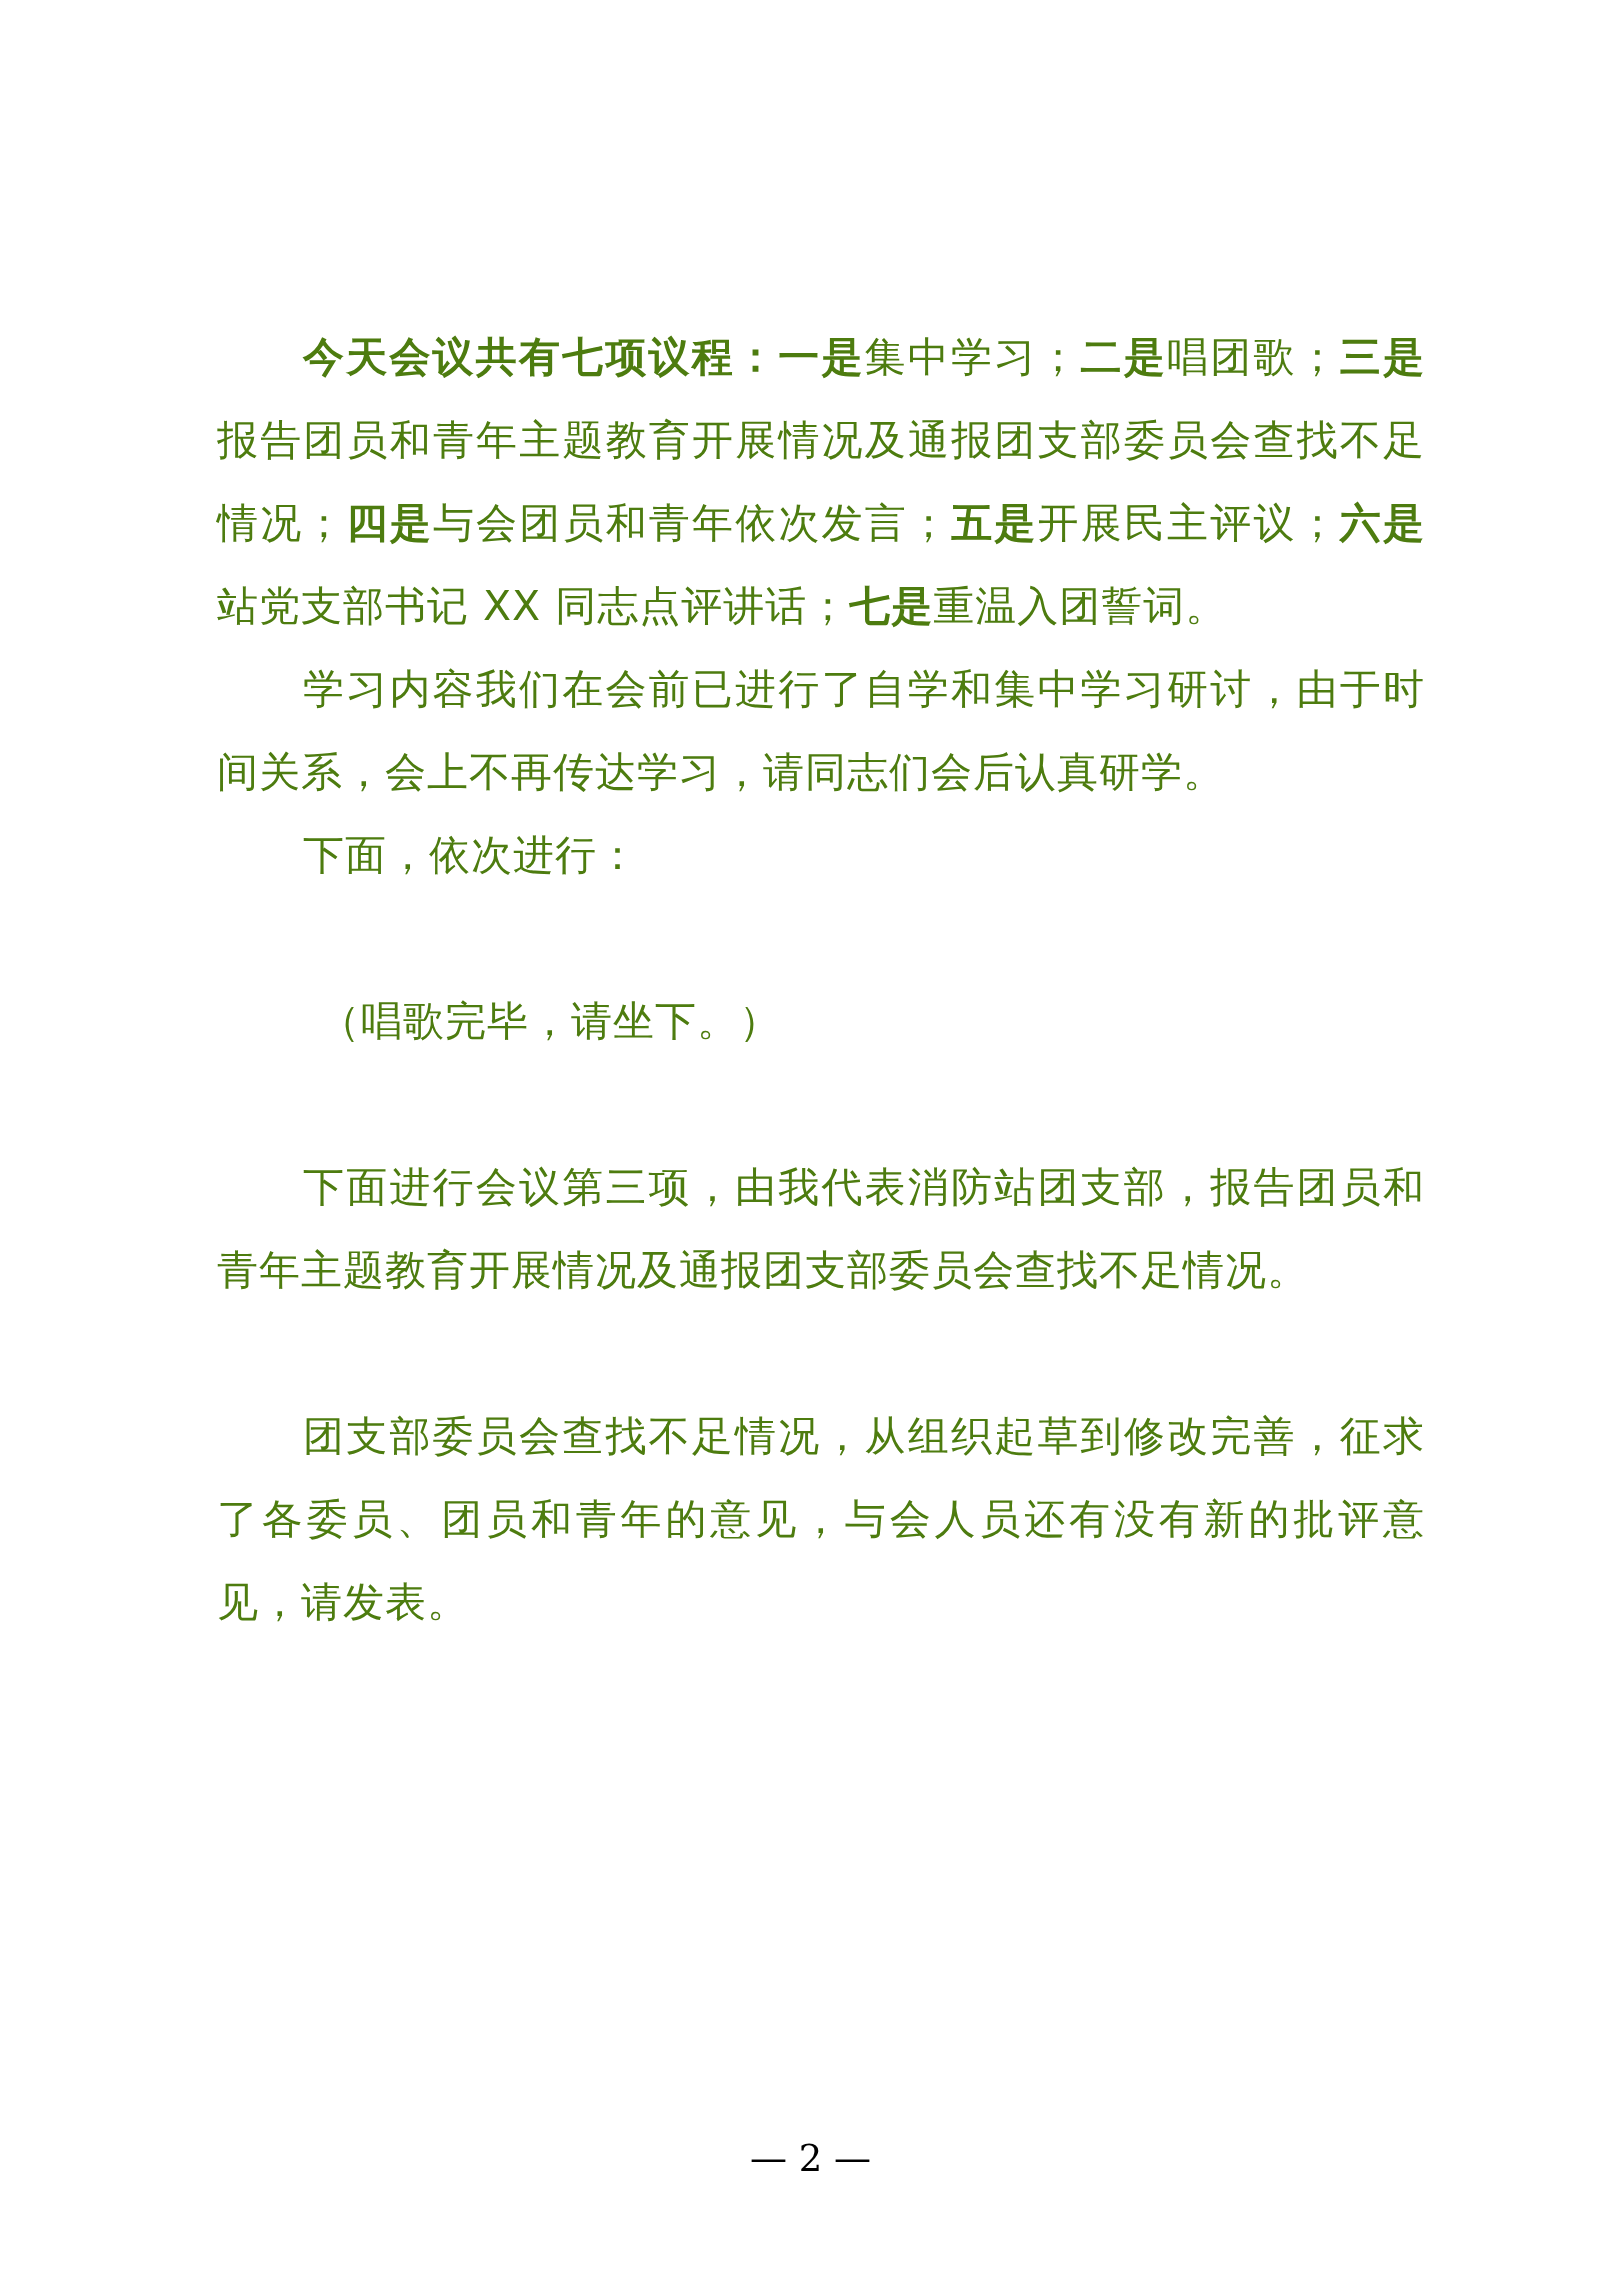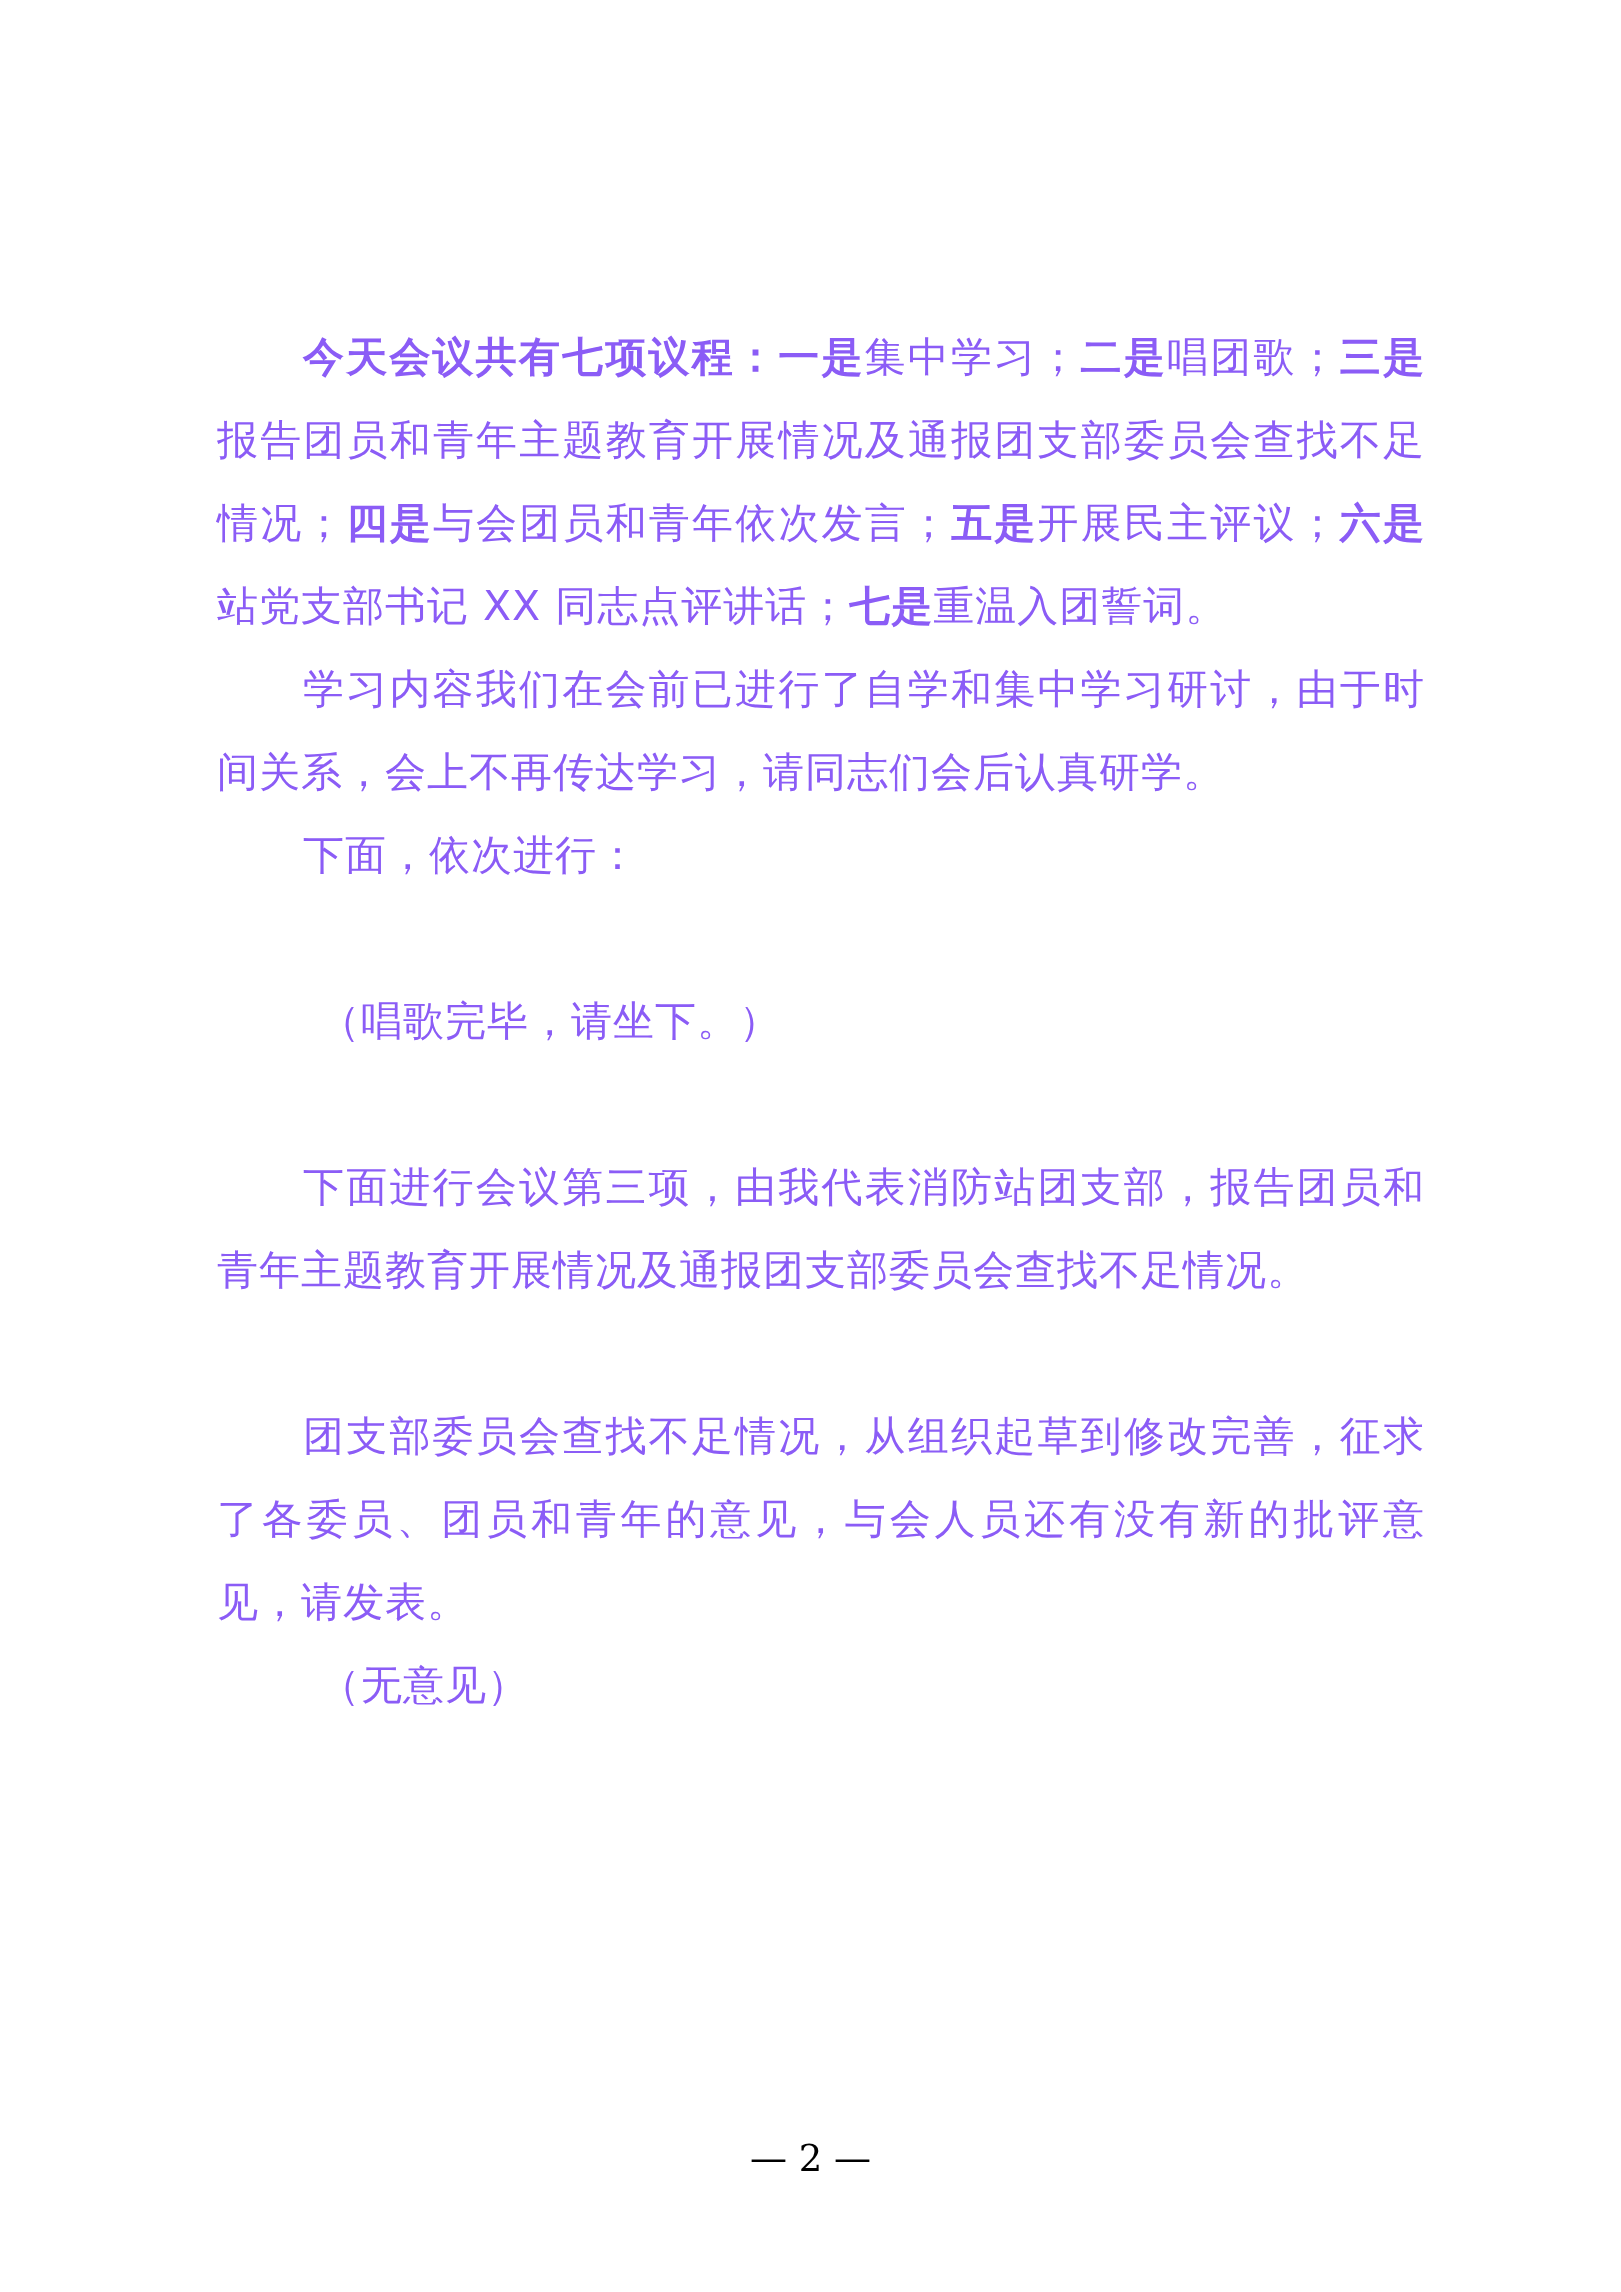--- a/index.html
+++ b/index.html
@@ -1,20 +1,20 @@
 <!DOCTYPE html>
 <html><head>
   <meta charset="utf-8">
   <style>
     html, body { margin: 0; padding: 0; background: #ffffff; }
     body { width: 1621px; height: 2293px; position: relative; overflow: hidden; }
     .page {
       position: absolute; left: 217px; top: 316px; width: 1208px;
       font-family: "DejaVu Sans", "Liberation Sans", sans-serif;
-      font-size: 41px; color: #8b5cf6; line-height: 83px;
+      font-size: 41px; color: #4d7c0f; line-height: 83px;
       letter-spacing: 1px;
     }
     .p { margin: 0; text-align: justify; text-align-last: left; }
     .indent { text-indent: 86px; }
     .indent-note { text-indent: 102px; }
     .gap { height: 83px; }
     b { font-weight: bold; }
     .footer {
       position: absolute; left: 0; width: 1621px; top: 2137px; text-align: center;
       font-family: "DejaVu Serif", "Liberation Serif", serif; font-size: 37px; color: #000;
@@ -28,17 +28,16 @@
     <b>今天会议共有七项议程：</b><b>一是</b><span>集中学习；</span><b>二是</b><span>唱团歌；</span><b>三是</b><span>报告团员和青年主题教育开展情况及通报团支部委员会查找不足情况；</span><b>四是</b><span>与会团员和青年依次发言；</span><b>五是</b><span>开展民主评议；</span><b>六是</b><span>站党支部书记 XX 同志点评讲话；</span><b>七是</b><span>重温入团誓词。</span>
   </p>
   <p class="p indent">学习内容我们在会前已进行了自学和集中学习研讨，由于时间关系，会上不再传达学习，请同志们会后认真研学。</p>
   <p class="p indent">下面，依次进行：</p>
   <div class="gap"></div>
   <p class="p indent-note">（唱歌完毕，请坐下。）</p>
   <div class="gap"></div>
   <p class="p indent">下面进行会议第三项，由我代表消防站团支部，报告团员和青年主题教育开展情况及通报团支部委员会查找不足情况。</p>
   <div class="gap"></div>
   <p class="p indent">团支部委员会查找不足情况，从组织起草到修改完善，征求了各委员、团员和青年的意见，与会人员还有没有新的批评意见，请发表。</p>
-  <p class="p indent-note">（无意见）</p>
 </div>
 
 <div class="footer">— 2 —</div>
 
 
 </body></html>

